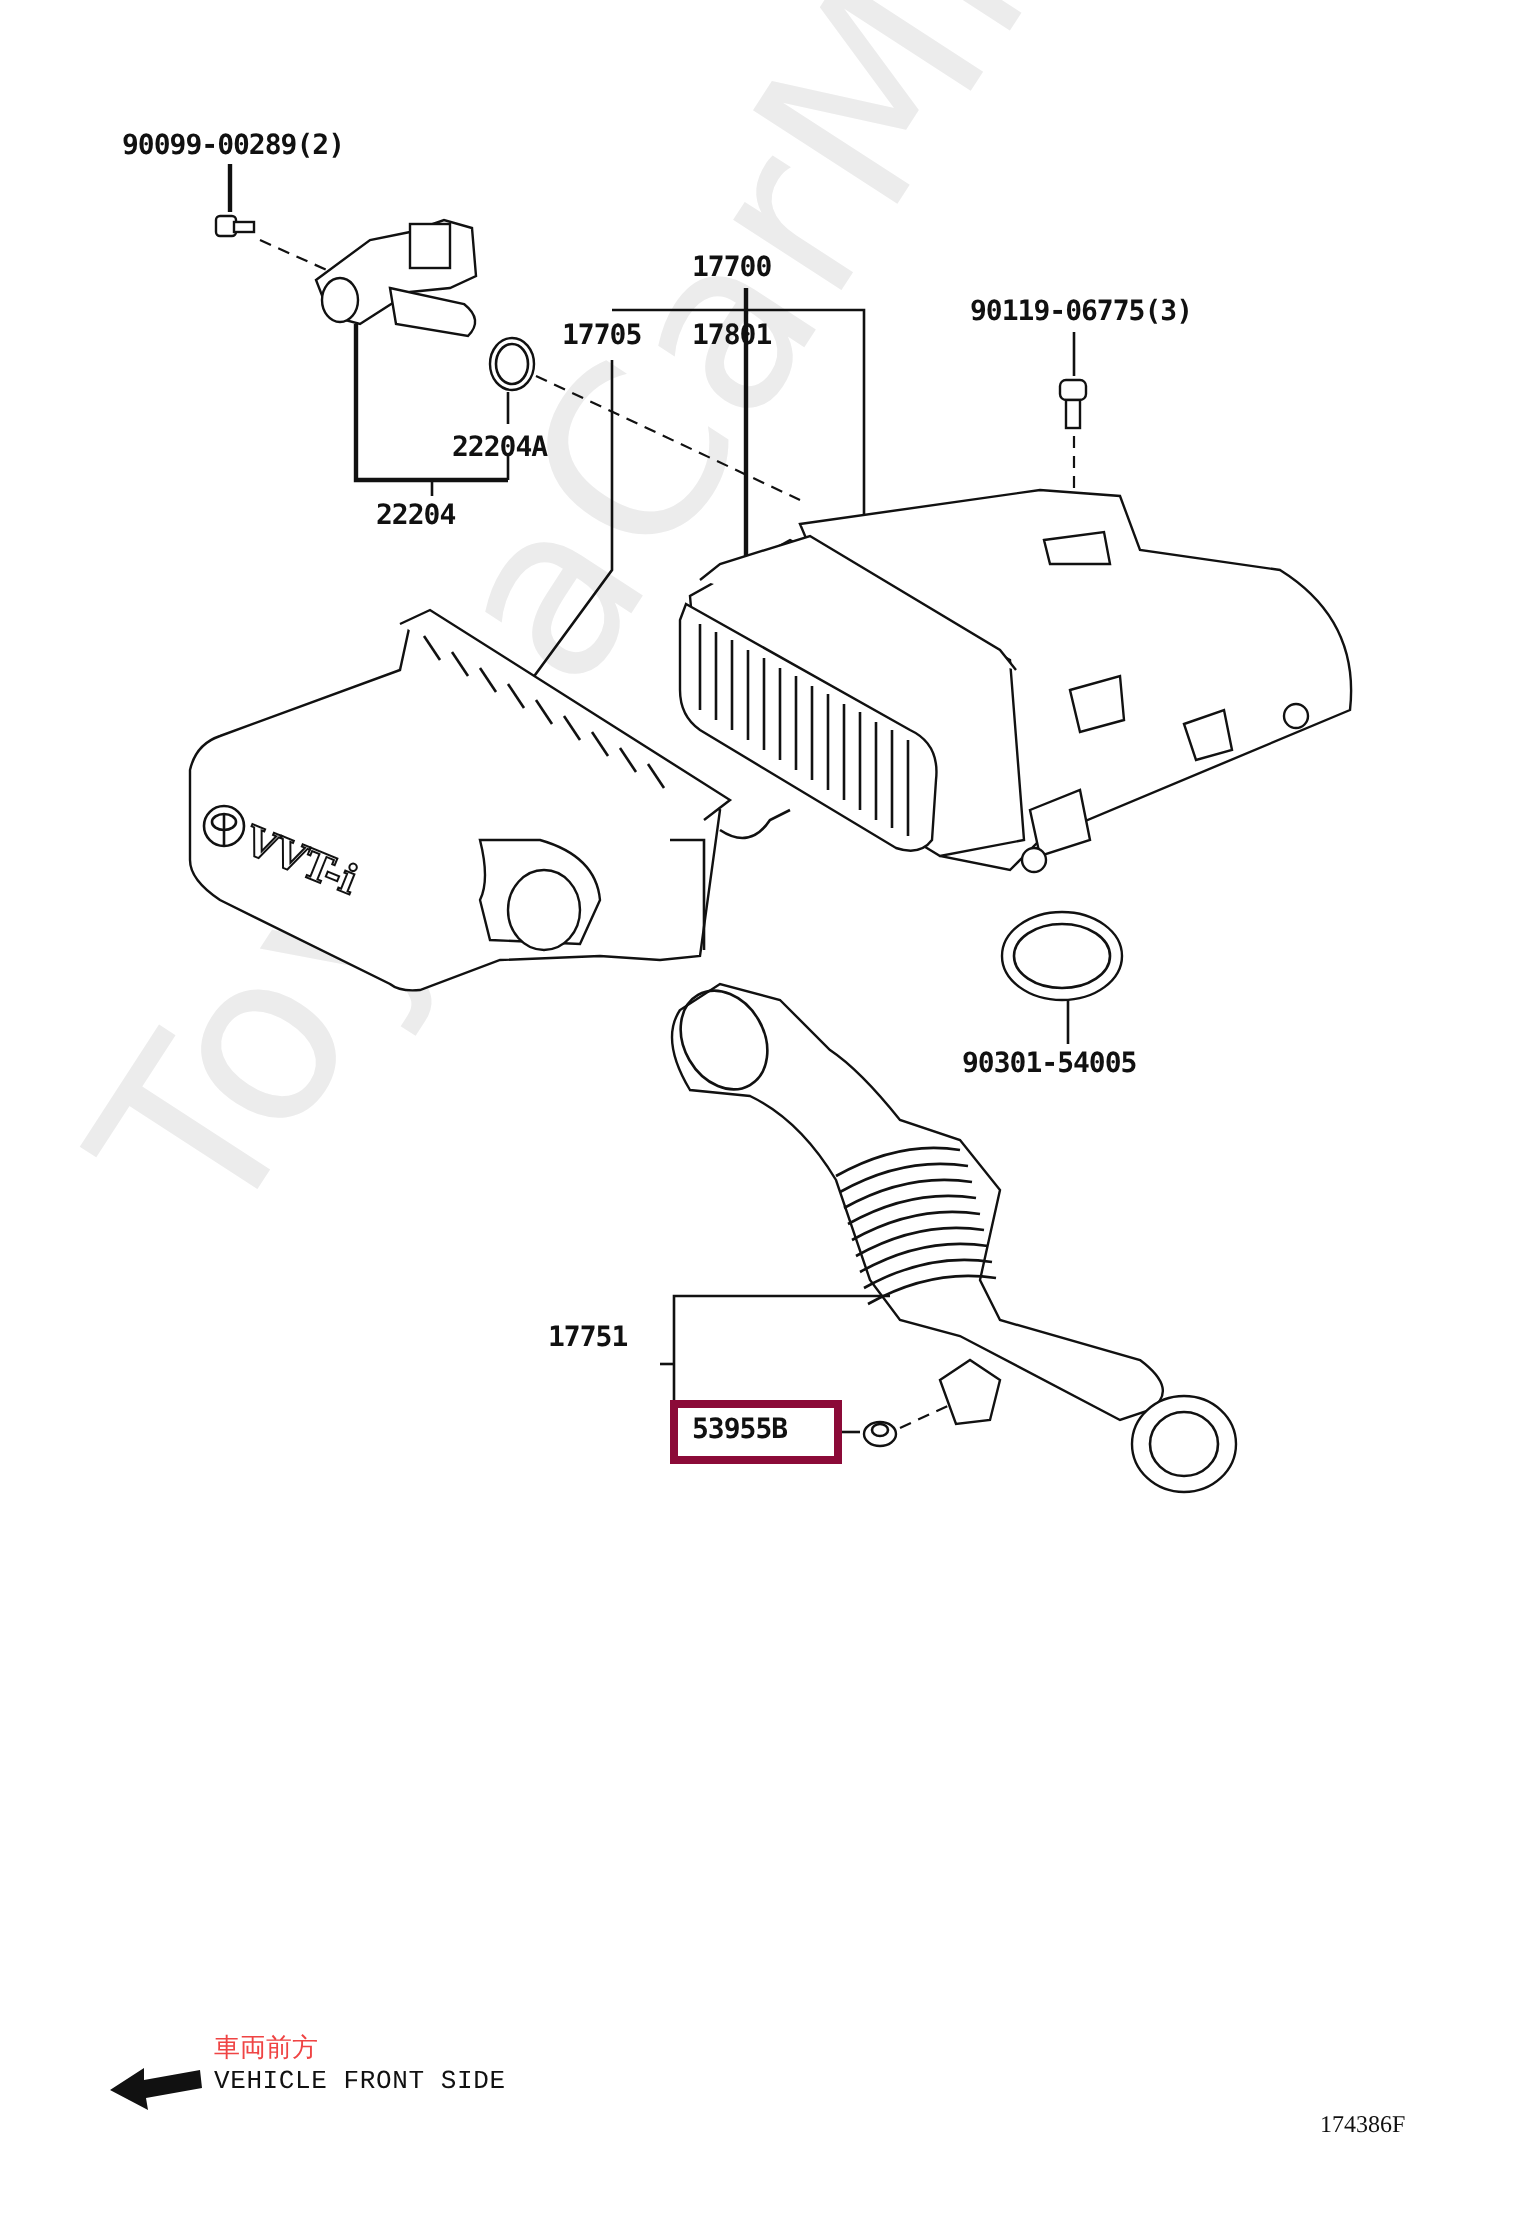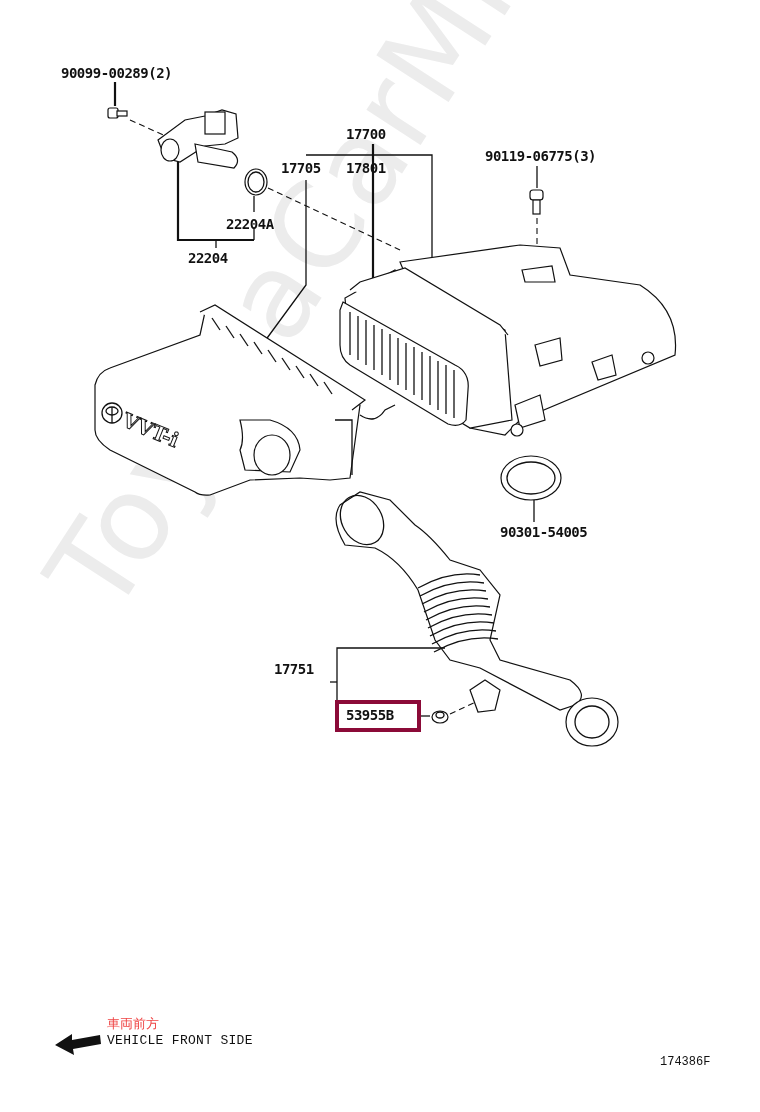--- a/index.html
+++ b/index.html
@@ -14,21 +14,21 @@
     position: absolute; font-family: "DejaVu Sans Mono", monospace; font-weight: bold;
     font-size: 14px; color: #111; white-space: nowrap; letter-spacing: -0.5px; line-height: 1;
   }
   .highlight {
     position: absolute; left: 335px; top: 700px; width: 86px; height: 32px;
     border: 4px solid #8b0a38; box-sizing: border-box; background: #fff;
   }
   .hl-text { left: 346px; top: 708px; }
   .footer-jp { position: absolute; left: 107px; top: 1015px; font-size: 13px; color: #ef4444; font-family: "DejaVu Sans", sans-serif; }
   .footer-en { position: absolute; left: 107px; top: 1033px; font-size: 13px; color: #111; font-family: Liberation Mono, monospace; letter-spacing: 0.3px; }
-  .diagram-code { position: absolute; left: 660px; top: 1055px; font-size: 12px; color: #111; font-family: Liberation Mono, monospace; }
+  .diagram-code { position: absolute; left: 660px; top: 1055px; font-size: 12px; color: #111; font-family: Liberation Serif, serif; }
   svg { position: absolute; left: 0; top: 0; }
   .ln { stroke: #111; fill: none; stroke-width: 1.3; }
   .lnb { stroke: #111; fill: none; stroke-width: 2.2; }
   .part { stroke: #111; fill: #fff; stroke-width: 1.2; }
   .dash { stroke: #111; fill: none; stroke-width: 1.1; stroke-dasharray: 6 4; }
 </style>
 </head>
 <body>
 
 <div class="canvas">
@@ -162,21 +162,21 @@
     <path d="M55 1045 L72 1034 L72 1040 L100 1035 L101 1044 L73 1049 L74 1055 Z" fill="#111"></path>
   </svg>
 
   <div class="pn" style="left:61px; top:66px;">90099-00289(2)</div>
   <div class="pn" style="left:226px; top:217px;text-align:center;">22204A</div>
   <div class="pn" style="left:188px; top:251px;text-align:center;">22204</div>
   <div class="pn" style="left:346px; top:127px;">17700</div>
   <div class="pn" style="left:281px; top:161px;">17705</div>
   <div class="pn" style="left:346px; top:161px;">17801</div>
   <div class="pn" style="left:485px; top:149px;">90119-06775(3)</div>
-  <div class="pn" style="left:481px; top:525px;margin-left:19px;">90301-54005</div>
+  <div class="pn" style="left:481px; top:525px;">90301-54005</div>
   <div class="pn" style="left:274px; top:662px;">17751</div>
 
   <div class="highlight"></div>
   <div class="pn hl-text">53955B</div>
 
   <div style="position:absolute; left:128px; top:408px; font-family:'DejaVu Serif', serif; font-weight:bold; font-size:20px; color:#fff; -webkit-text-stroke:1px #111; transform:rotate(22deg); transform-origin:0 0;">VVT-i</div>
 
   <div class="footer-jp">車両前方</div>
   <div class="footer-en">VEHICLE FRONT SIDE</div>
   <div class="diagram-code">174386F</div>

